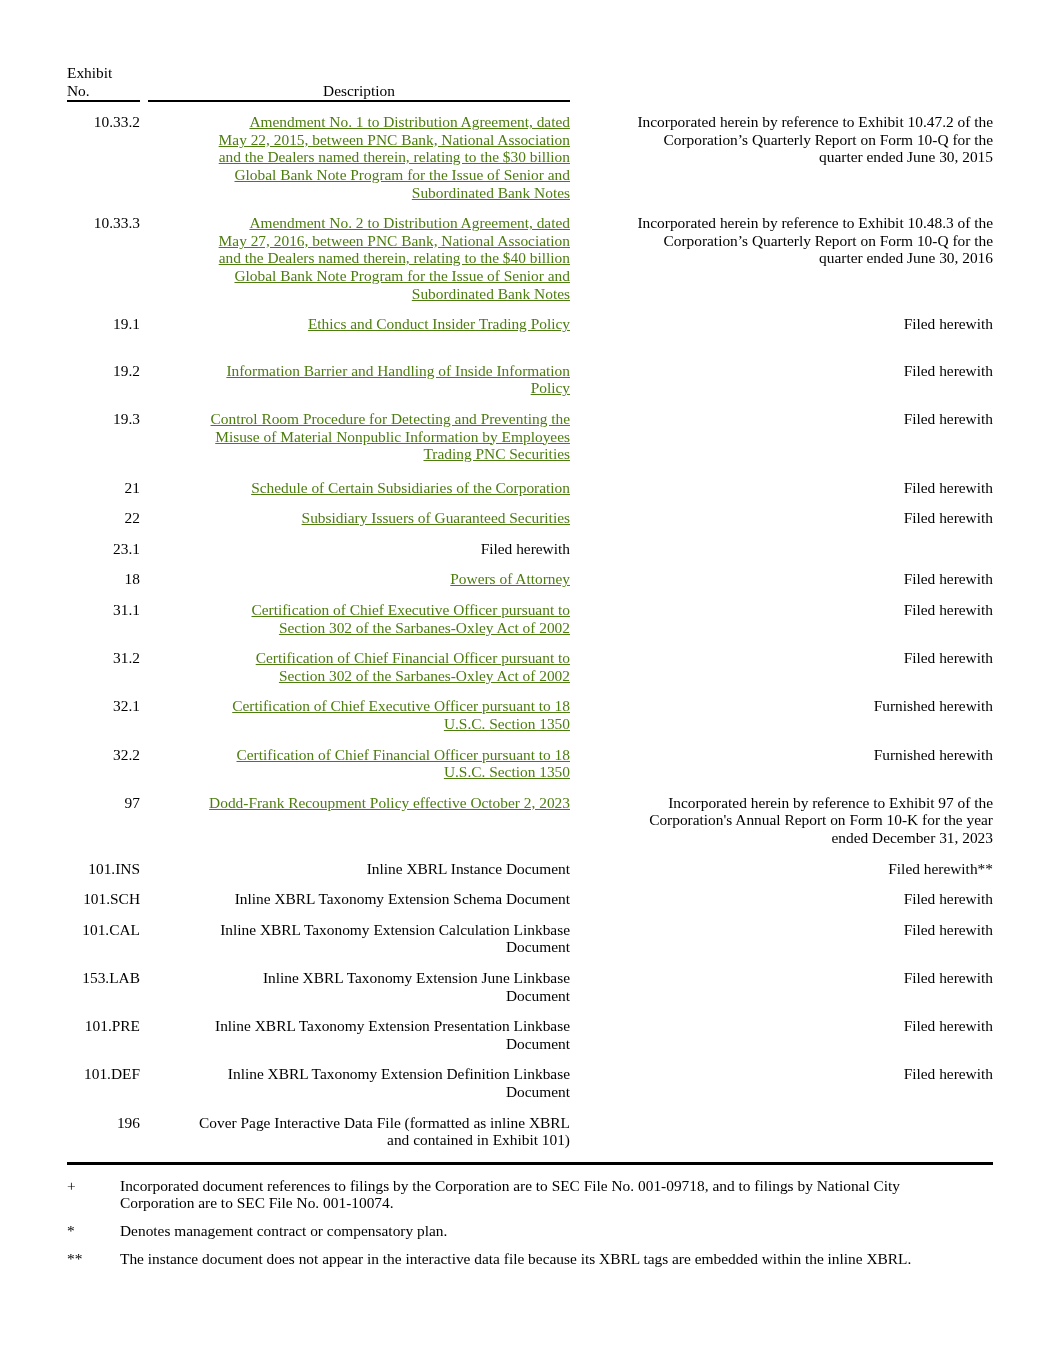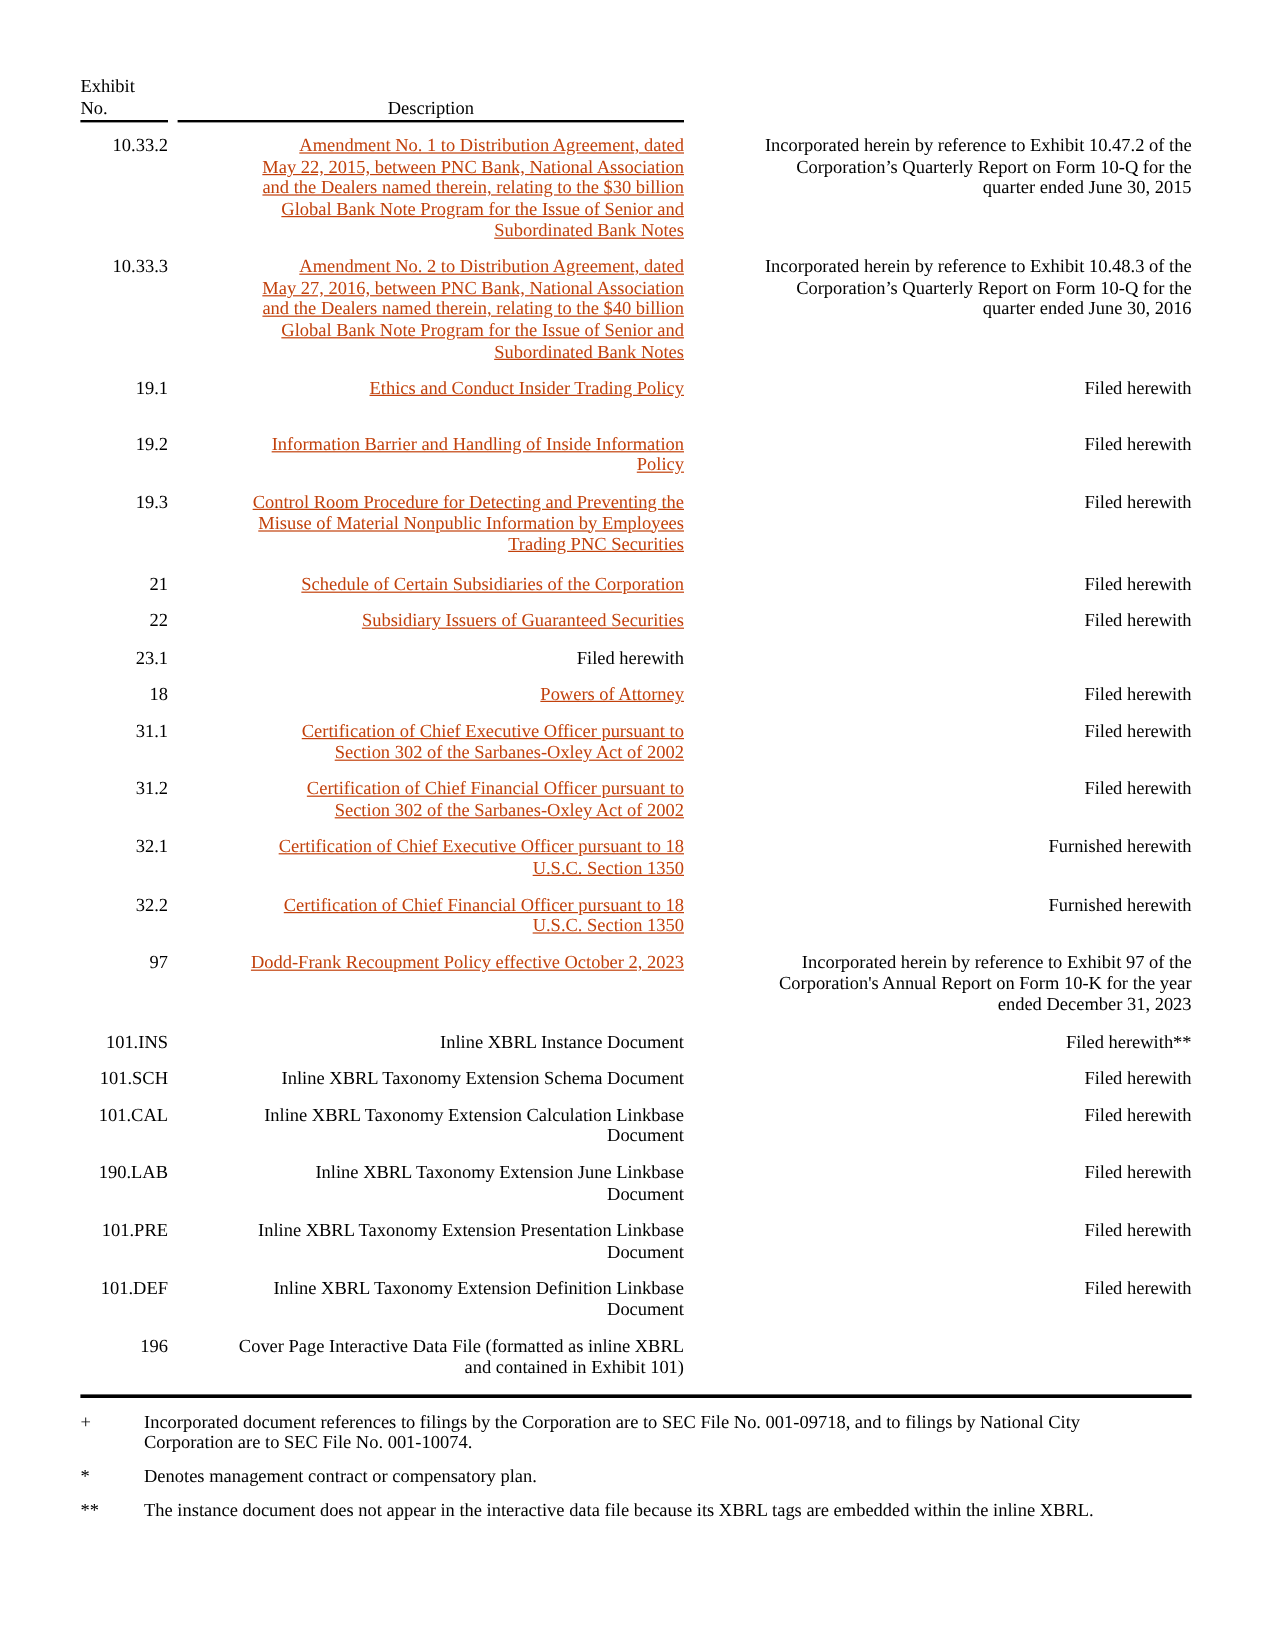--- a/index.html
+++ b/index.html
@@ -22,21 +22,21 @@
   .hcell.c2, .hcell.c3 { display:flex; align-items:flex-end; justify-content:center; }
 
   .trow { margin-bottom:13px;text-align:right; }
   .tbody .trow:nth-child(3) { margin-bottom:29px; } 
   .tbody .trow:nth-child(4) { } 
   .tbody .trow:nth-child(5) { margin-bottom:16px; } 
 
   .cell-no {}
   .cell-desc { white-space:pre-line; }
   .cell-method { white-space:pre-line; padding-left:7px; }
-  a.doc-link { color:#c2410c; text-decoration:underline; cursor:pointer; }
+  a.doc-link { color:#4d7c0f; text-decoration:underline; cursor:pointer; }
 
   .bottom-rule { border-top:3px solid #000; height:0; }
 
   .footnotes { margin-top:12px; }
   .footnote { display:grid; grid-template-columns:53px 800px; margin-bottom:10px; }
 
   .footer { position:absolute; left:85px; top:1380px; font-size:15px; line-height:17px; }
   .footer .pageno { font-weight:bold; }
   .footer .form { font-style:italic; }
 </style>
@@ -155,21 +155,21 @@
           <div><span class="cell-desc">Inline XBRL Taxonomy Extension Schema Document</span></div>
           <div class="cell-method">Filed herewith</div>
         </div>
         <div class="trow">
           <div class="cell-no">101.CAL</div>
           <div><span class="cell-desc">Inline XBRL Taxonomy Extension Calculation Linkbase
 Document</span></div>
           <div class="cell-method">Filed herewith</div>
         </div>
         <div class="trow">
-          <div class="cell-no">190.LAB</div>
+          <div class="cell-no">153.LAB</div>
           <div><span class="cell-desc">Inline XBRL Taxonomy Extension June Linkbase
 Document</span></div>
           <div class="cell-method">Filed herewith</div>
         </div>
         <div class="trow">
           <div class="cell-no">101.PRE</div>
           <div><span class="cell-desc">Inline XBRL Taxonomy Extension Presentation Linkbase
 Document</span></div>
           <div class="cell-method">Filed herewith</div>
         </div>

